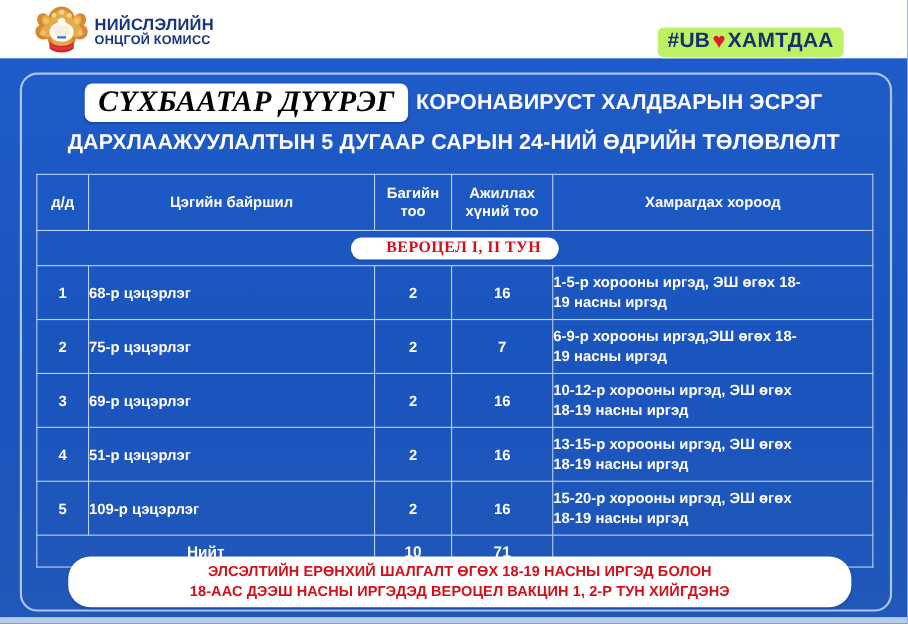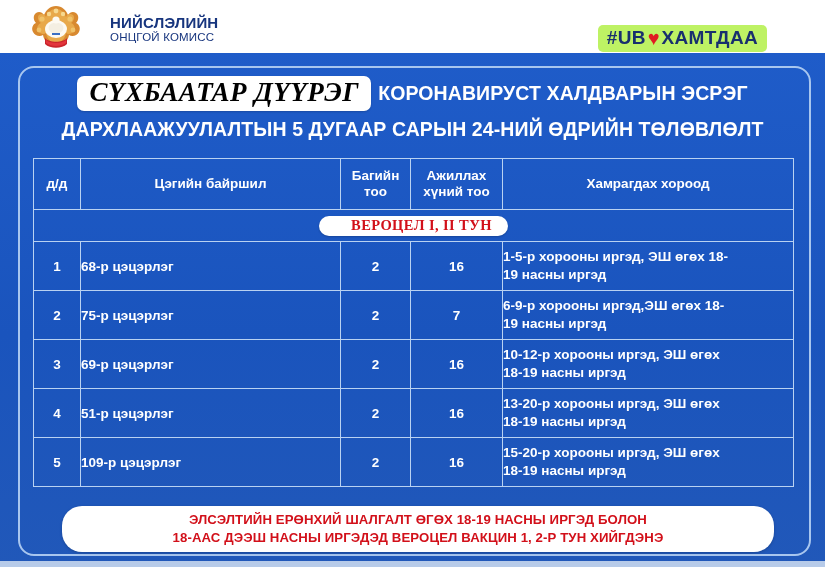--- a/index.html
+++ b/index.html
@@ -23,41 +23,41 @@
     left: 0; top: 0;
     width: 825px; height: 53px;
     background: #ffffff;
     z-index: 5;
   }
   .brand {
     position: absolute;
     left: 28px; top: 2px;
     display: flex;
     align-items: center;
-    gap: 26px;
+    gap: 2px;
     z-index: 8;
   }
   .emblem {
     width: 56px;
     height: 52px;
     position: relative;
   }
   .brand-text {
     line-height: 1.12;
     padding-top: 3px;
   }
   .brand-l1 {
     font-size: 15px;
     font-weight: bold;
     color: #17357e;
     letter-spacing: .2px;
   }
   .brand-l2 {
     font-size: 11.5px;
-    font-weight: normal;
+    font-weight: bold;
     color: #17357e;
     letter-spacing: .2px;
   }
   
   .hashtag {
     position: absolute;
     right: 58px; top: 25px;
     background: #bef264;
     border-radius: 5px;
     padding: 2px 9px 3px 9px;
@@ -354,36 +354,42 @@
             <div>18-19 насны иргэд</div>
           </td>
         </tr>
 
         <tr class="data-row">
           <td class="idx">4</td>
           <td class="loc">51-р цэцэрлэг</td>
           <td class="num">2</td>
           <td class="num">16</td>
           <td class="khoroo">
-            <div>13-20-р хорооны иргэд, ЭШ өгөх</div>
+            <div>13-15-р хорооны иргэд, ЭШ өгөх</div>
             <div>18-19 насны иргэд</div>
           </td>
         </tr>
 
         <tr class="data-row">
           <td class="idx">5</td>
           <td class="loc">109-р цэцэрлэг</td>
           <td class="num">2</td>
           <td class="num">16</td>
           <td class="khoroo">
             <div>15-20-р хорооны иргэд, ЭШ өгөх</div>
             <div>18-19 насны иргэд</div>
           </td>
         </tr>
 
+        <tr class="total-row">
+          <td class="total-label" colspan="2">Нийт</td>
+          <td class="num">10</td>
+          <td class="num">71</td>
+          <td class="khoroo"></td>
+        </tr>
       </tbody>
     </table>
   </div>
 
   <div class="footer-banner">
     <div>ЭЛСЭЛТИЙН ЕРӨНХИЙ ШАЛГАЛТ ӨГӨХ 18-19 НАСНЫ ИРГЭД БОЛОН</div>
     <div>18-ААС ДЭЭШ НАСНЫ ИРГЭДЭД ВЕРОЦЕЛ ВАКЦИН 1, 2-Р ТУН ХИЙГДЭНЭ</div>
   </div>
 
 </div>

